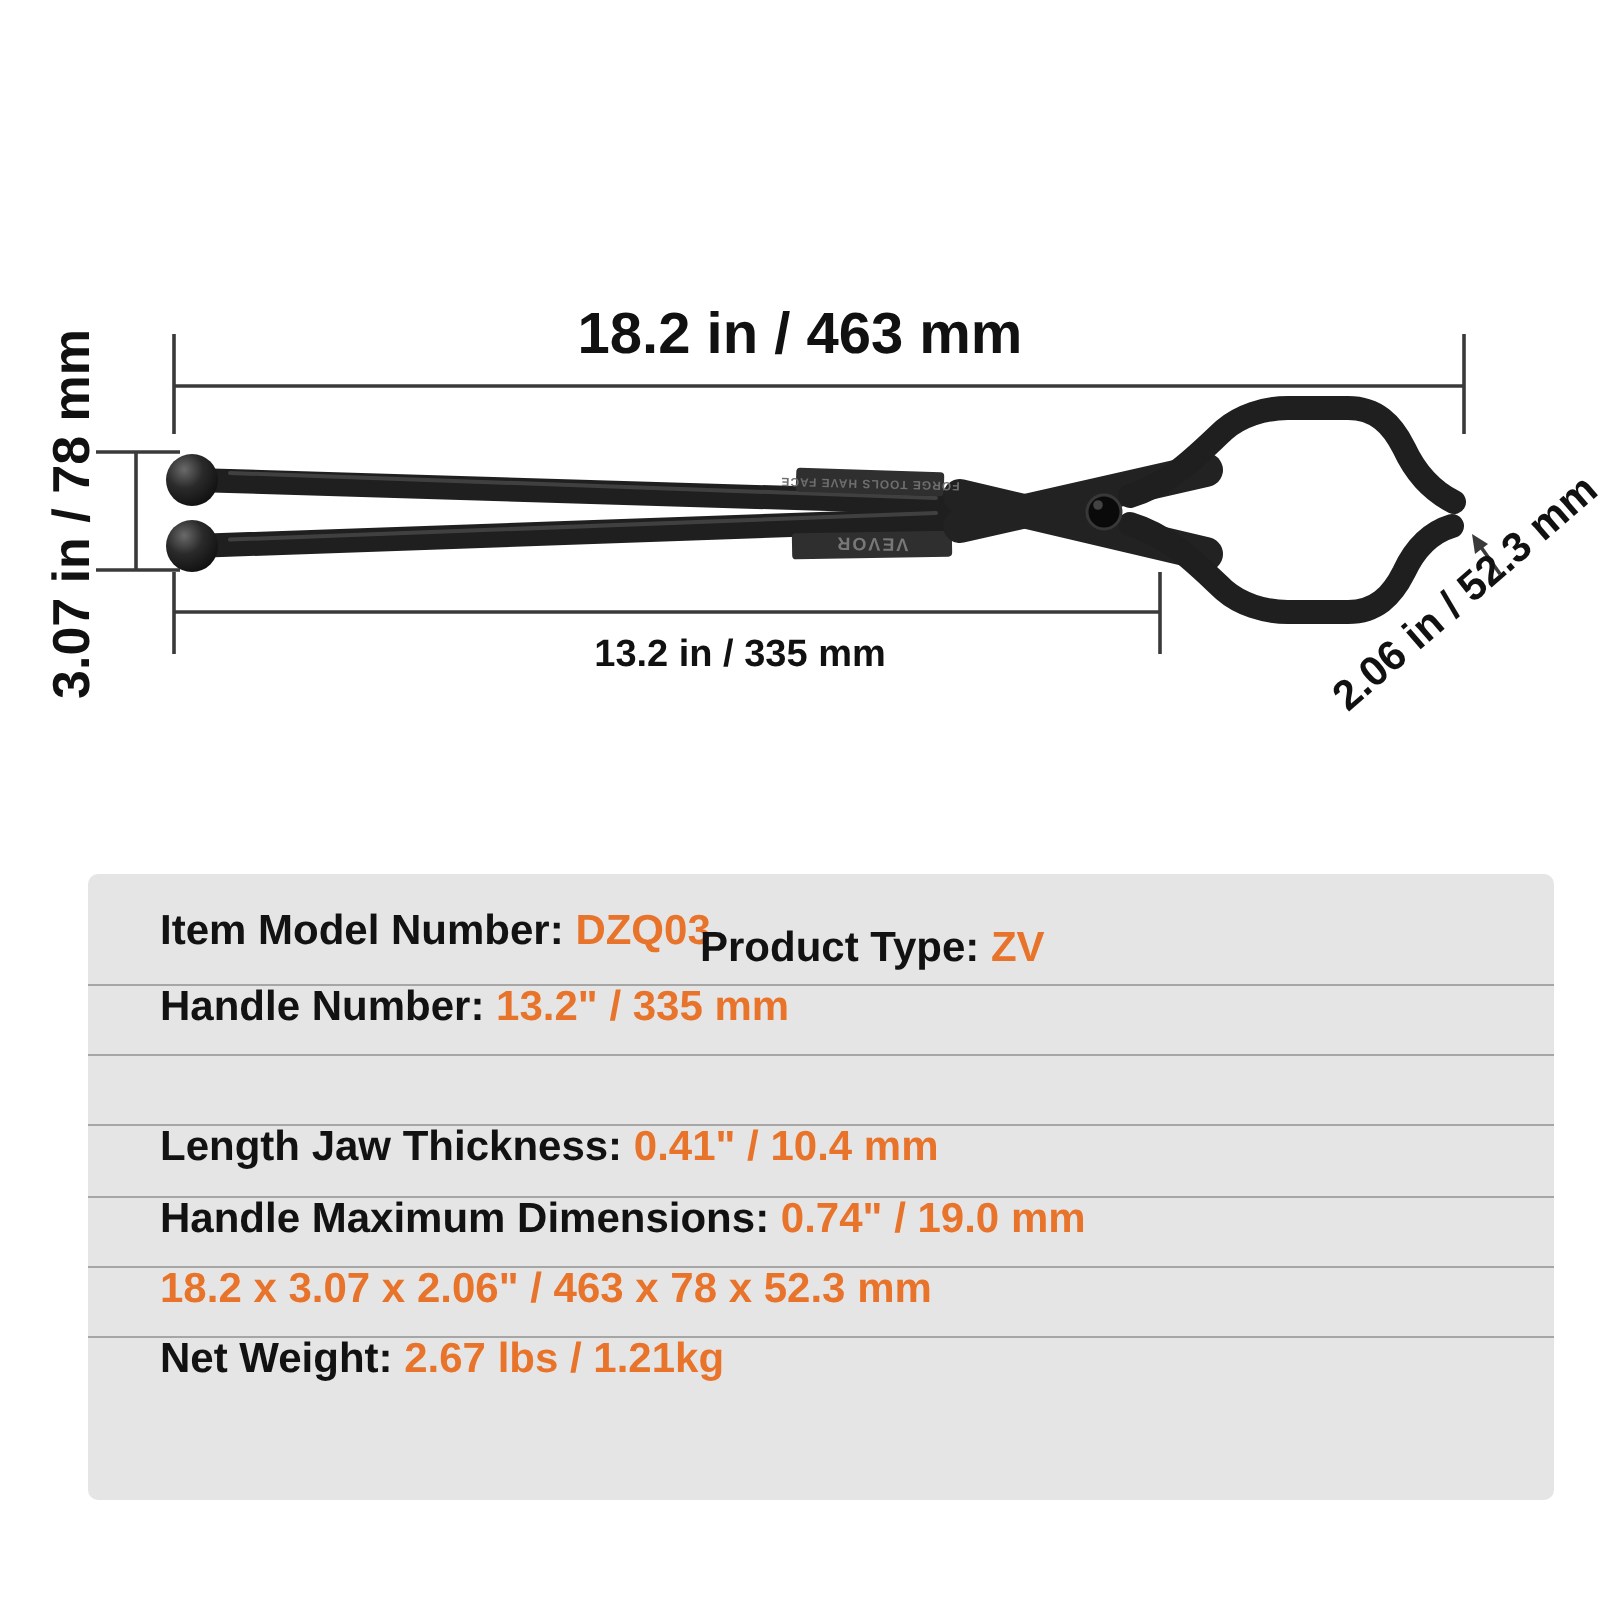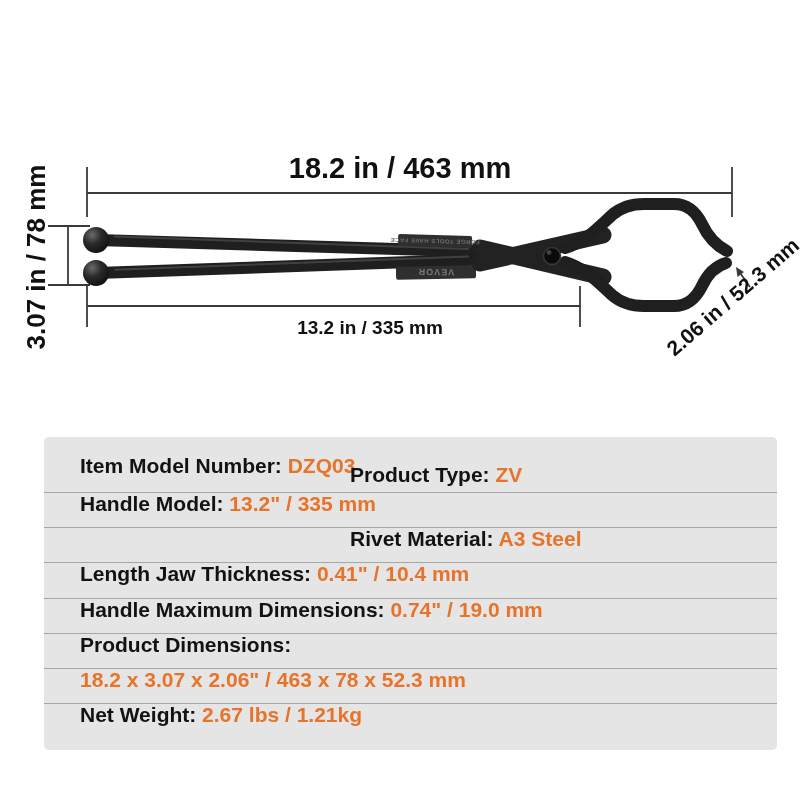--- a/index.html
+++ b/index.html
@@ -103,47 +103,39 @@
       <div class="cell">
         <span class="lbl">Item Model Number: </span><span class="val">DZQ03</span>
       </div>
       <div class="cell cell2">
         <span class="lbl">Product Type: </span><span class="val">ZV</span>
       </div>
     </div>
 
     <div class="trow mid">
       <div class="cell">
-        <span class="lbl">Handle Model: </span><span class="val">13.2" / 335 mm</span>
+        <span class="lbl">Handle Number: </span><span class="val">13.2" / 335 mm</span>
       </div>
     </div>
 
     <div class="trow mid">
-      <div class="cell cell2">
-        <span class="lbl">Rivet Material: </span><span class="val">A3 Steel</span>
-      </div>
     </div>
 
     <div class="trow r4">
       <div class="cell">
         <span class="lbl">Length Jaw Thickness: </span><span class="val">0.41" / 10.4 mm</span>
       </div>
     </div>
 
     <div class="trow mid">
       <div class="cell">
         <span class="lbl">Handle Maximum Dimensions: </span><span class="val">0.74" / 19.0 mm</span>
       </div>
     </div>
 
-    <div class="trow mid">
-      <div class="cell">
-        <span class="lbl">Product Dimensions:</span><span class="val"></span>
-      </div>
-    </div>
 
     <div class="trow mid">
       <div class="cell">
         <span class="lbl"></span><span class="val">18.2 x 3.07 x 2.06" / 463 x 78 x 52.3 mm</span>
       </div>
     </div>
 
     <div class="trow last">
       <div class="cell">
         <span class="lbl">Net Weight: </span><span class="val">2.67 lbs / 1.21kg</span>

